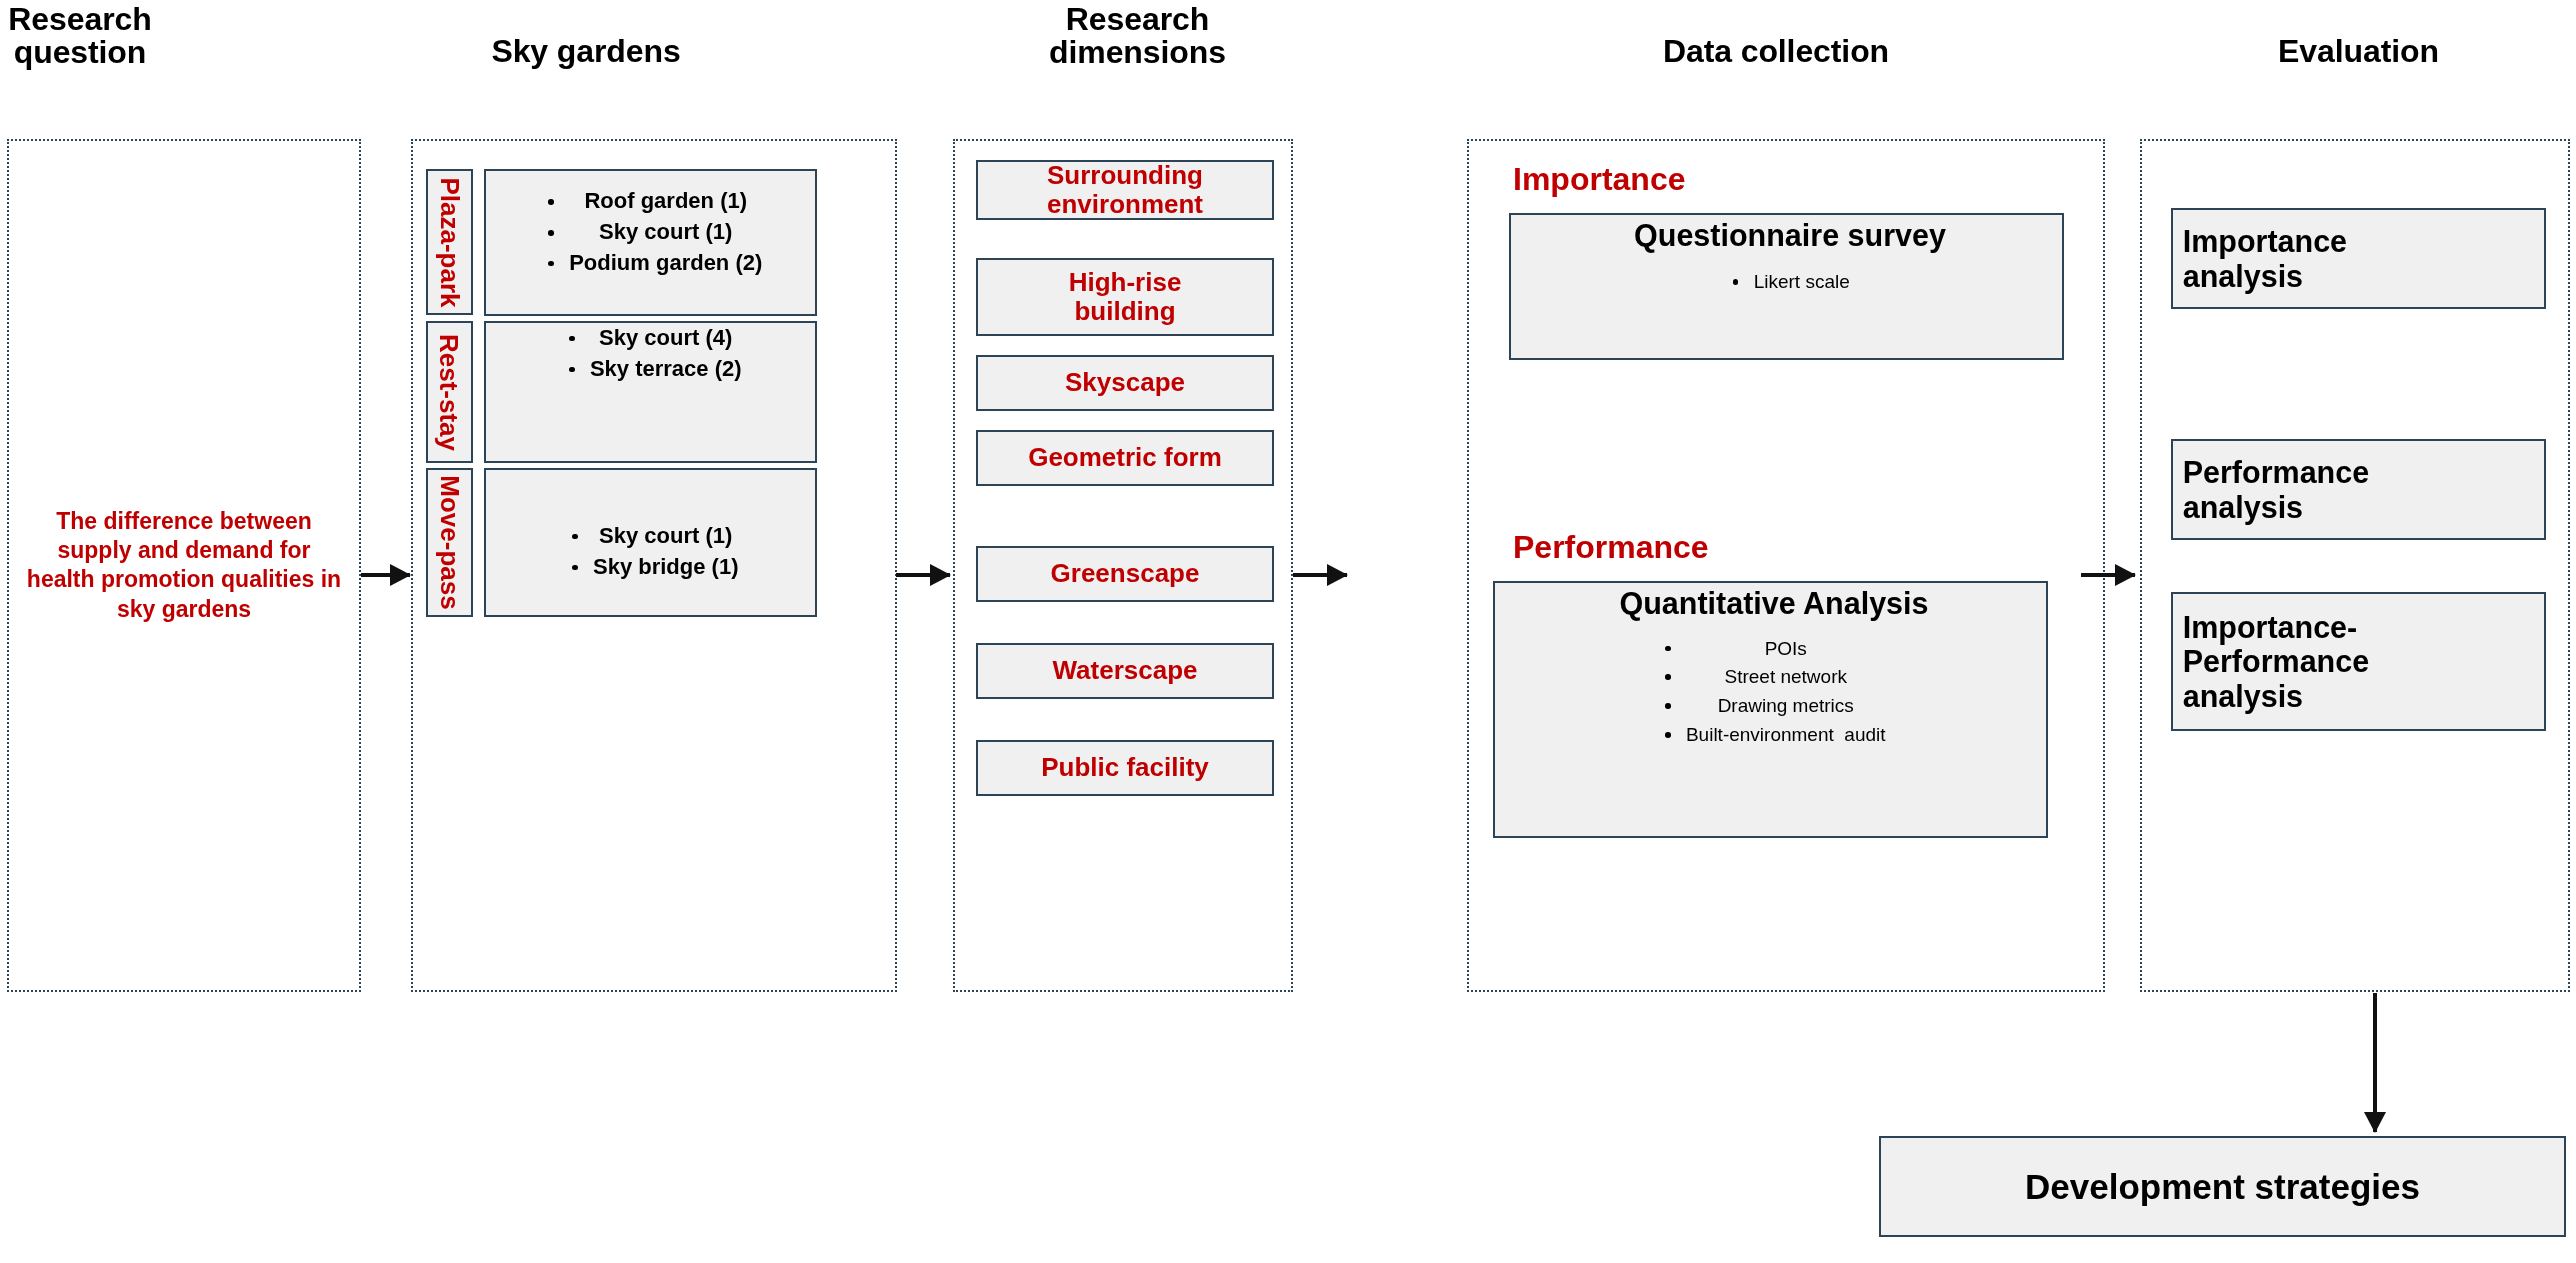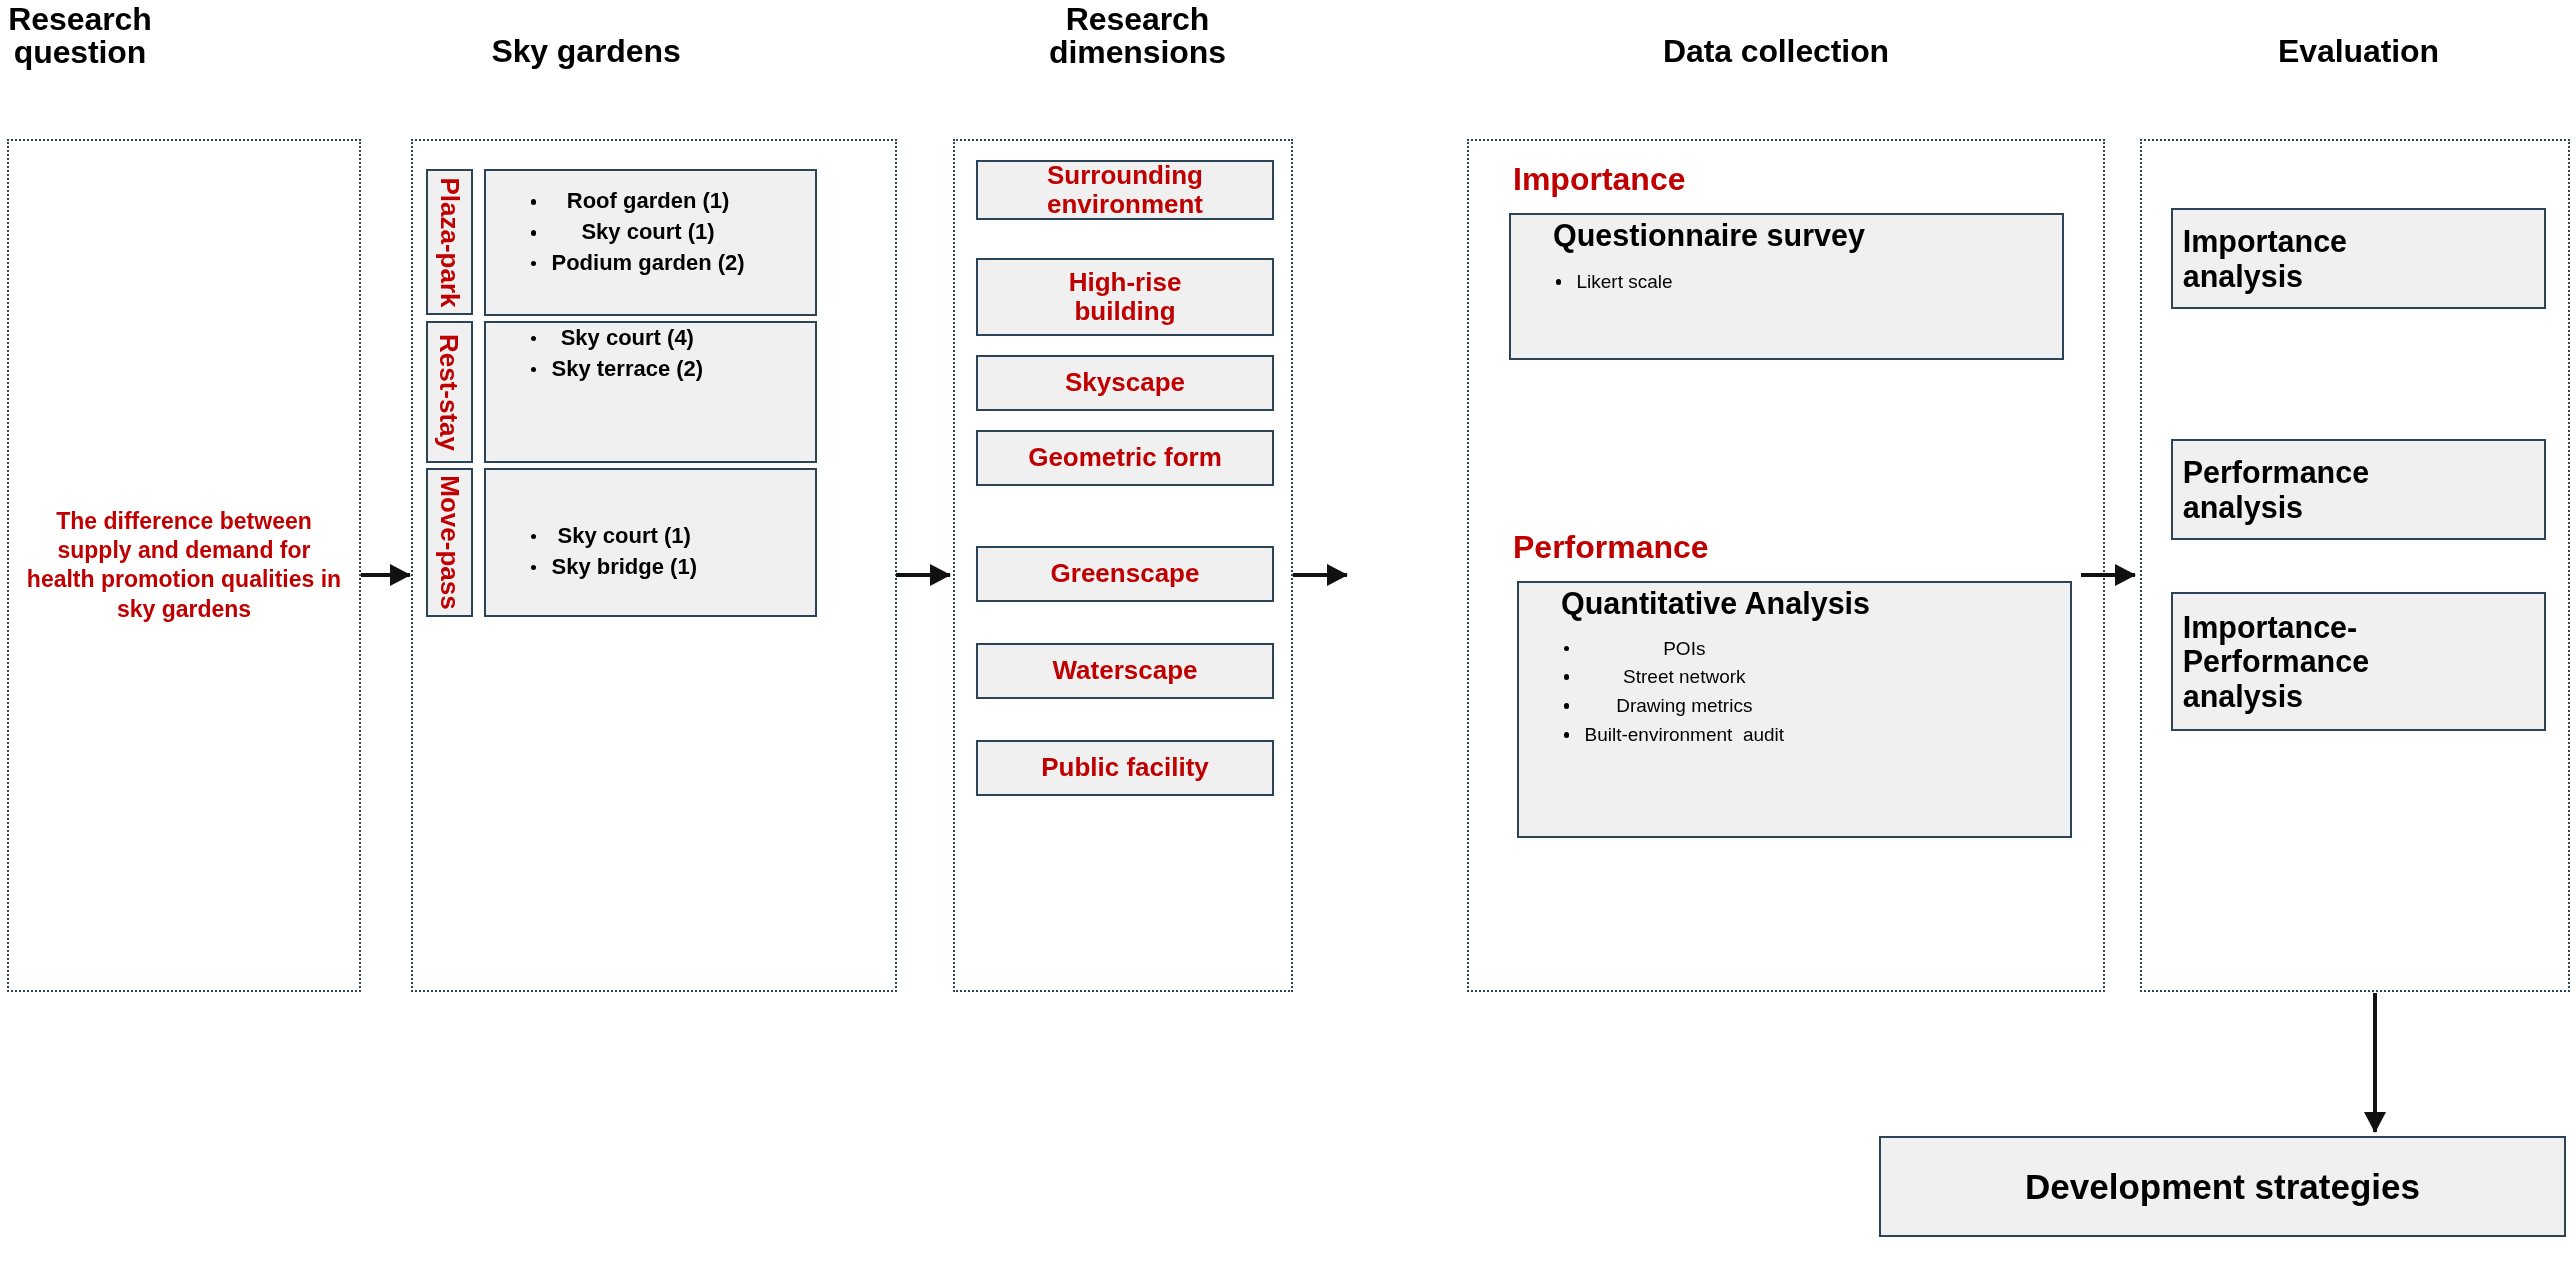--- a/index.html
+++ b/index.html
@@ -26,21 +26,21 @@
 
   
   .box{
     position:absolute;box-sizing:border-box;
     background:#f0f0f0;
     border:2.1px solid #2c4456;
     display:flex;align-items:center;justify-content:center;
     text-align:center;
   }
   .box.left{justify-content:flex-start;text-align:left;}
-  .box.col{flex-direction:column;align-items:flex-start;justify-content:flex-start;padding-left:35px;}
+  .box.col{flex-direction:column;align-items:center;justify-content:flex-start;}
 
   .dim-label{
     font-weight:bold;color:#c00000;font-size:26px;line-height:1.12;
     padding:0 4.2px;
   }
 
   
   .vtab{
     position:absolute;box-sizing:border-box;
     background:#f0f0f0;border:2.1px solid #2c4456;
@@ -198,21 +198,21 @@
 
     <div class="box col" style="left:40px;top:72px;width:555px;height:147px;">
       <div class="box-title">Questionnaire survey</div>
       <ul class="blist reg" style="margin-top:16.7px;">
         <li>Likert scale</li>
       </ul>
     </div>
 
     <div class="sect-title" style="left:44px;top:390px;">Performance</div>
 
-    <div class="box col" style="left:48px;top:440px;width:555px;height:257px;">
+    <div class="box col" style="left:24px;top:440px;width:555px;height:257px;">
       <div class="box-title">Quantitative Analysis</div>
       <ul class="blist reg" style="margin-top:15.3px;">
         <li>POIs</li>
         <li>Street network</li>
         <li>Drawing metrics</li>
         <li>Built-environment  audit</li>
       </ul>
     </div>
   </div>
 

